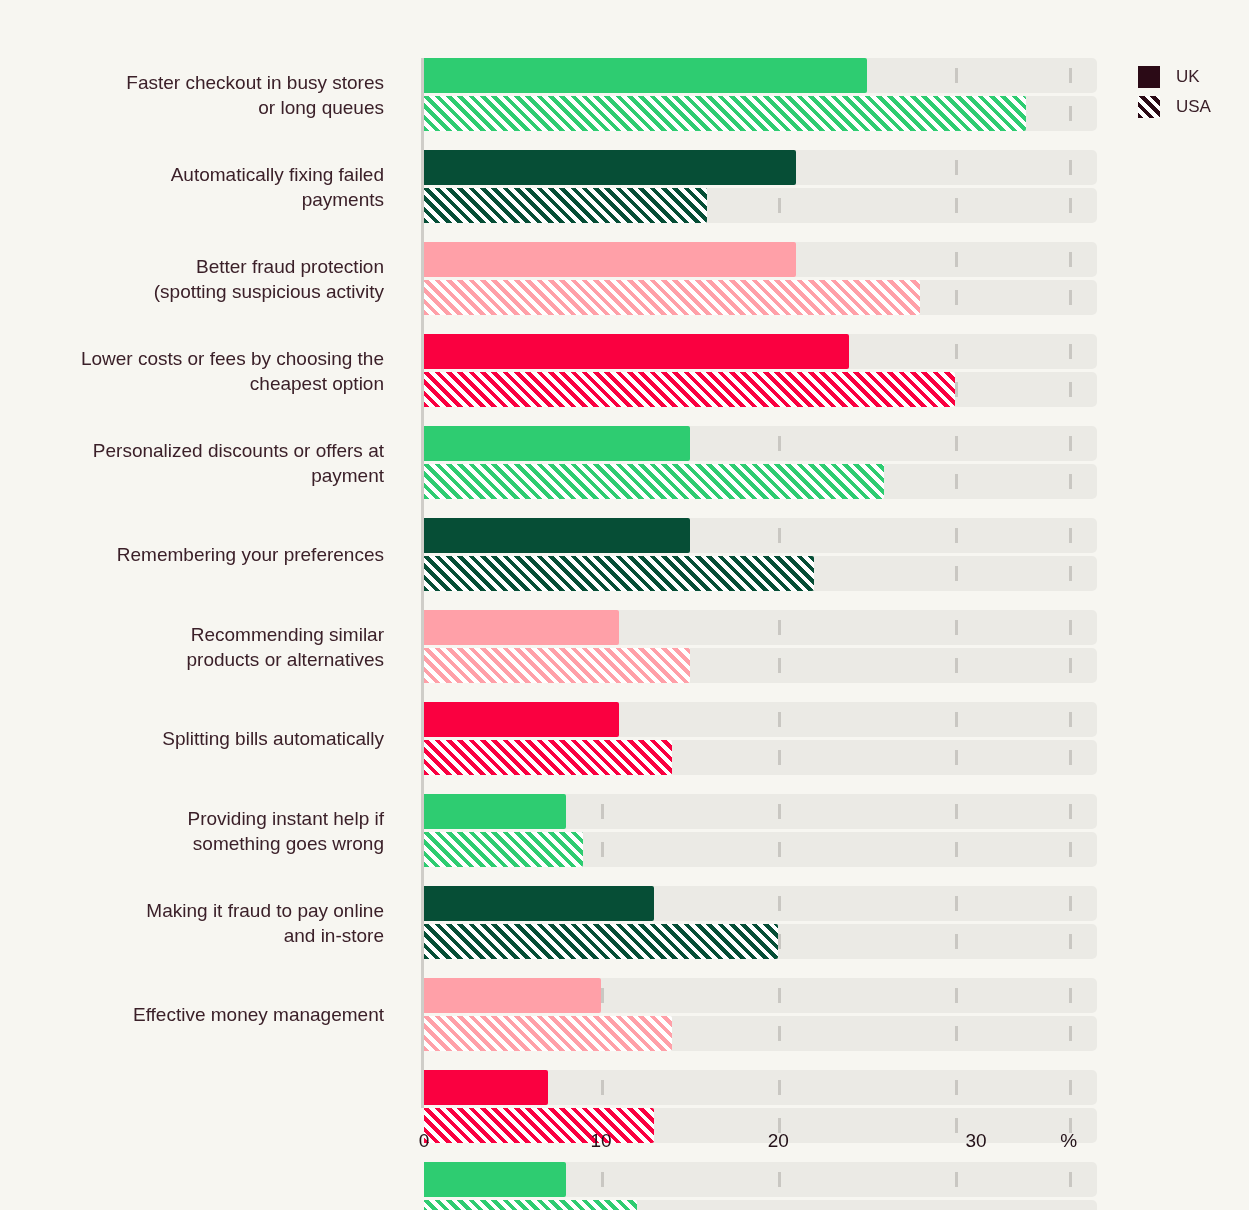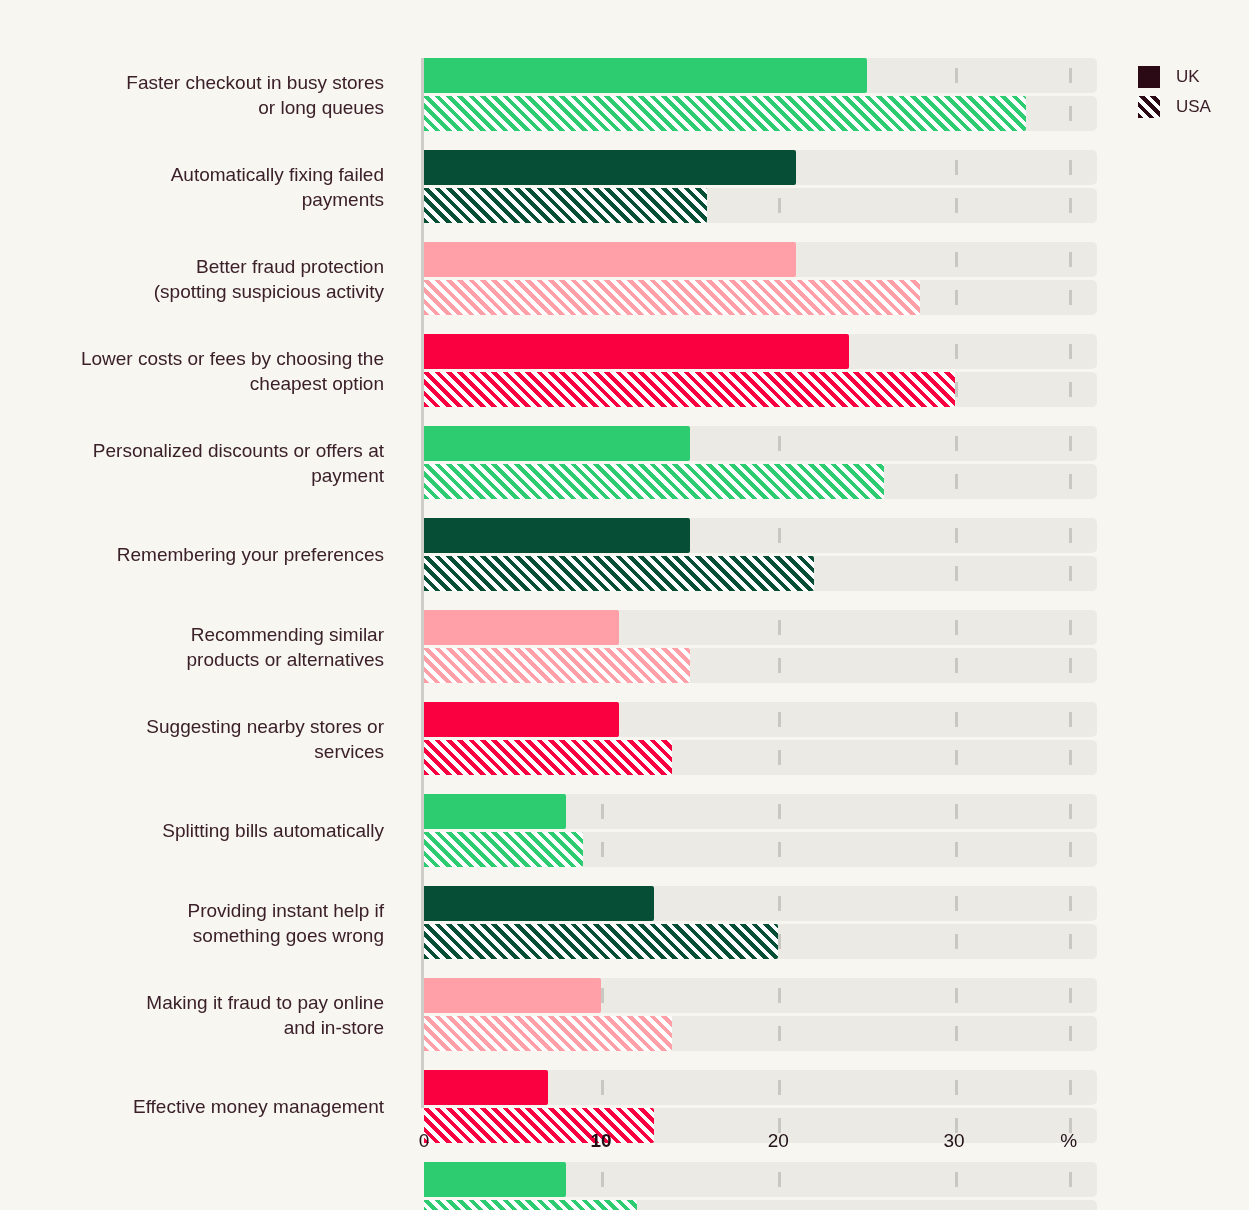--- a/index.html
+++ b/index.html
@@ -74,24 +74,20 @@
 payment</div>
       </div>
       <div class="ygroup">
         <div class="ylabel">Remembering your preferences</div>
       </div>
       <div class="ygroup">
         <div class="ylabel">Recommending similar
 products or alternatives</div>
       </div>
       <div class="ygroup">
-        <div class="ylabel">Suggesting nearby stores or
-services</div>
-      </div>
-      <div class="ygroup">
         <div class="ylabel">Splitting bills automatically</div>
       </div>
       <div class="ygroup">
         <div class="ylabel">Providing instant help if
 something goes wrong</div>
       </div>
       <div class="ygroup">
         <div class="ylabel">Making it fraud to pay online
 and in-store</div>
       </div>
@@ -354,23 +350,23 @@
         </div>
         <div class="bar-row">
           <div class="track"></div>
           <div class="bar" style="width: 212.526px; background: repeating-linear-gradient(45deg, rgb(46, 204, 113) 0px, rgb(46, 204, 113) 4px, rgb(255, 255, 255) 4px, rgb(255, 255, 255) 8px);"></div>
         </div>
       </div>
     </div>
 
   <div class="xaxis">
       <div class="xlabel" style="left: 0px;">0</div>
-      <div class="xlabel" style="left: 177.105px; font-weight: bold;">10</div>
+      <div class="xlabel" style="left: 177.105px;">10</div>
       <div class="xlabel" style="left: 354.211px;">20</div>
-      <div class="xlabel" style="left: 530px;">30</div>
+      <div class="xlabel" style="left: 552px;">30</div>
       <div class="xlabel" style="left: 644.663px;">%</div>
     </div>
 
   <div class="legend">
       <div class="legend-row">
         <div class="legend-swatch" style="background: rgb(43, 10, 22);"></div>
         <div class="legend-label">UK</div>
       </div>
       <div class="legend-row">
         <div class="legend-swatch" style="background: repeating-linear-gradient(45deg, rgb(43, 10, 22) 0px, rgb(43, 10, 22) 4px, rgb(255, 255, 255) 4px, rgb(255, 255, 255) 8px);"></div>

